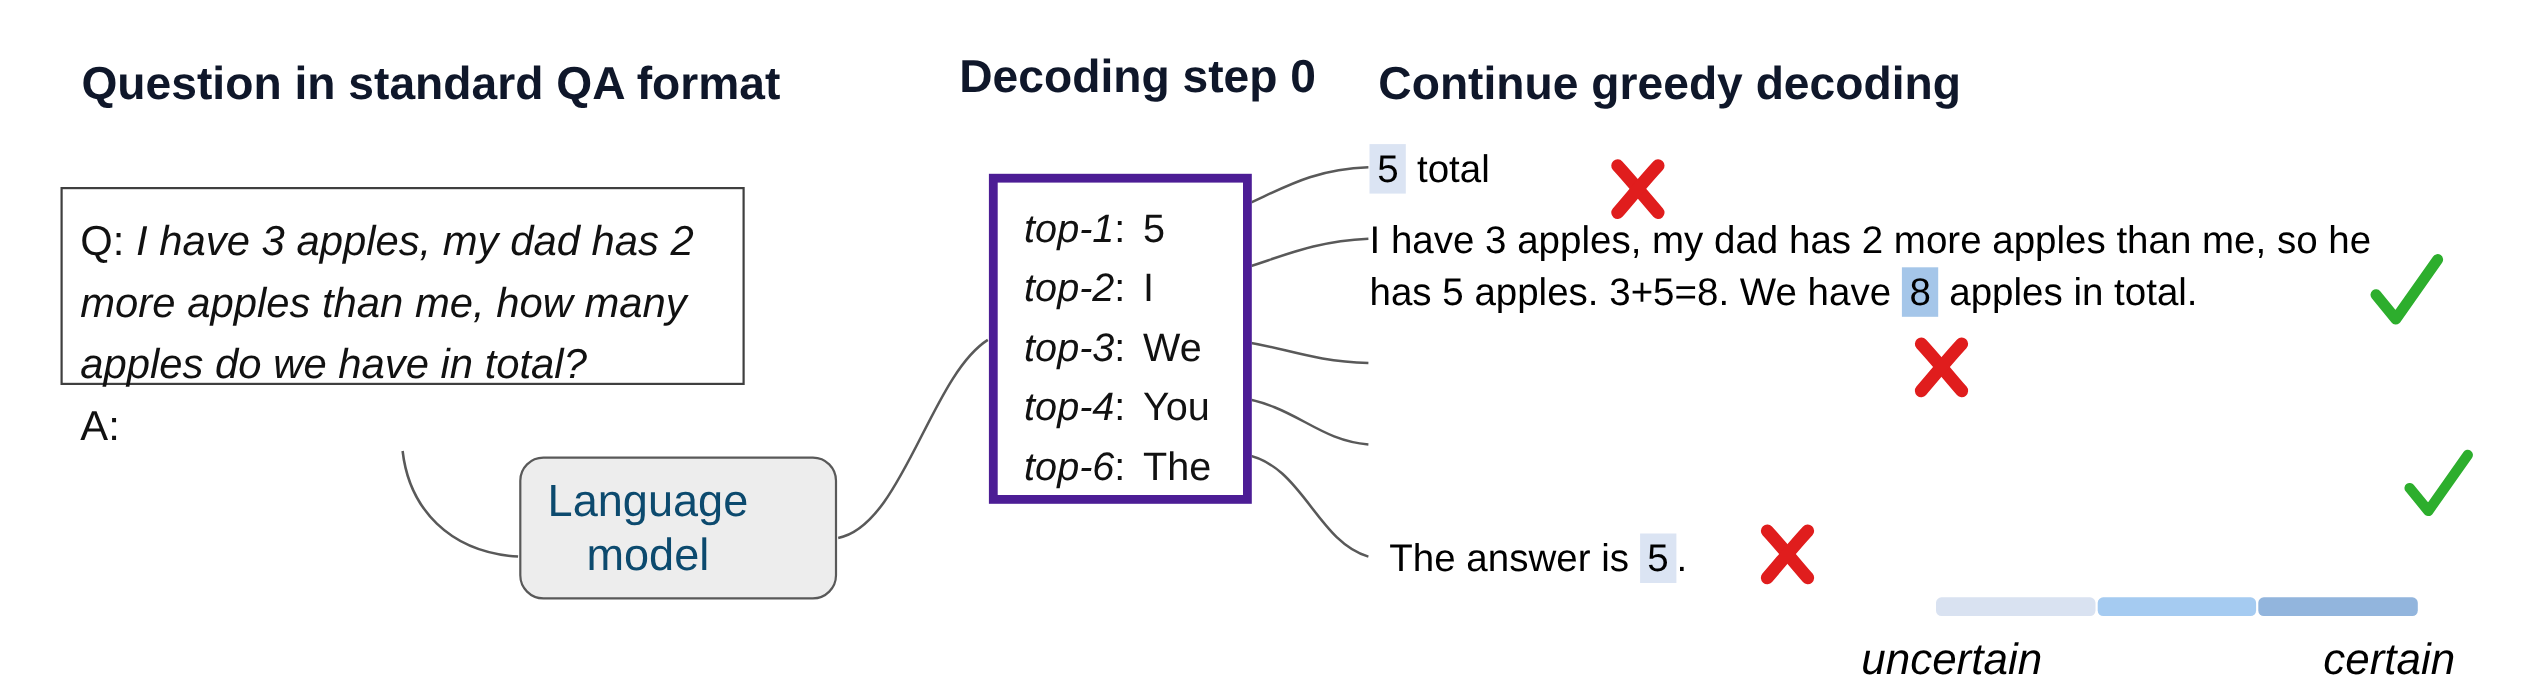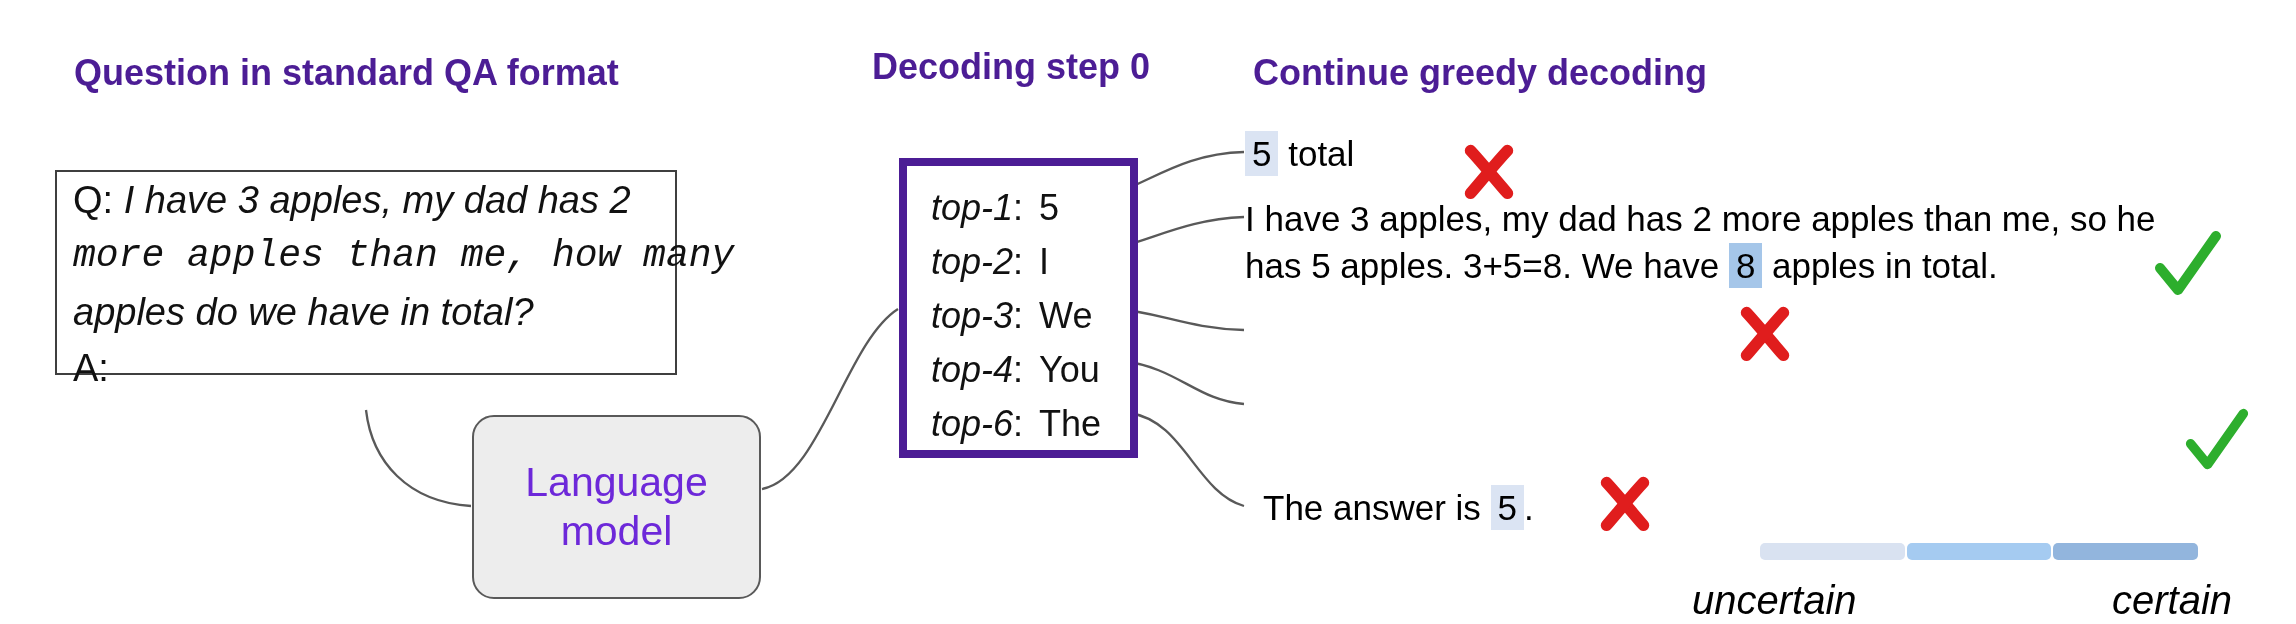--- a/index.html
+++ b/index.html
@@ -1,36 +1,36 @@
 <!DOCTYPE html>
 <html style="--highlight-light: #dbe4f3; --highlight-medium: #a5c6e9; --legend-1: #d9e2f1; --legend-2: #a5cbf1; --legend-3: #92b5dd; --cross-red: #e01d1d; --check-green: #2dae2d; --node-fill: #ededed; --line-gray: #595959;"><head>
 <meta charset="utf-8">
 <style>
   html,body{margin:0;padding:0;background:#fff;}
   #canvas{
     position:relative;width:2296px;height:624px;background:#ffffff;
     font-family:"Liberation Sans", sans-serif;color:#111;overflow:hidden;
   }
   .abs{position:absolute;}
-  .heading{font-weight:bold;font-size:36px;color:#4c1d95;white-space:nowrap;}
+  .heading{font-weight:bold;font-size:42px;color:#0f172a;white-space:nowrap;}
 
   
   #qa-box{
-    left:55px;top:170px;width:622px;height:205px;box-sizing:border-box;
-    border:2px solid #3f3f3f;background:#fff;padding:0 16px;
+    left:55px;top:170px;width:622px;height:180px;box-sizing:border-box;
+    border:2px solid #3f3f3f;background:#fff;padding:20px 16px;
     font-size:38px;line-height:56px;white-space:nowrap;
   }
   .qa-line .it{font-style:italic;}
 
   
   #lm-node{
-    left:472px;top:415px;width:289px;height:184px;box-sizing:border-box;
+    left:472px;top:415px;width:289px;height:130px;box-sizing:border-box;
     background:var(--node-fill,#ededed);border:2px solid #595959;border-radius:22px;
-    display:flex;align-items:center;justify-content:center;text-align:center;
-    font-size:41px;line-height:49px;color:#6d28d9;
+    display:flex;align-items:center;justify-content:flex-start;text-align:center;
+    font-size:41px;line-height:49px;color:#0c4a6e;
   }
   #lm-node .lm-label{width:230px;}
 
   
   #decode-box{
     left:899px;top:158px;width:239px;height:300px;box-sizing:border-box;
     border:8px solid #4c1d95;background:#fff;padding:15px 0 0 24px;
   }
   .cand-row{height:54px;line-height:54px;font-size:36px;white-space:nowrap;}
   .cand-rank{font-style:italic;}
@@ -72,21 +72,21 @@
     <path d="M 1082,253 C 1140,250 1172,220 1244,217"></path>
     <path d="M 1104,307 C 1162,312 1184,328 1244,330"></path>
     <path d="M 1123,361 C 1178,368 1196,400 1244,404"></path>
     <path d="M 1130,413 C 1184,421 1196,492 1244,506"></path>
   </svg>
 
   <div class="abs heading" style="left:74px;top:52px;">Question in standard QA format</div>
 
   <div id="qa-box" class="abs">
     <div class="qa-line"><span>Q: </span><span class="it">I have 3 apples, my dad has 2</span></div>
-    <div class="qa-line it" style="font-style:italic;font-family:Liberation Mono, monospace;">more apples than me, how many</div>
+    <div class="qa-line it" style="font-style:italic;">more apples than me, how many</div>
     <div class="qa-line it" style="font-style:italic;">apples do we have in total?</div>
     <div class="qa-line">A:</div>
   </div>
 
   <div id="lm-node" class="abs">
     <div class="lm-label">Language model</div>
   </div>
 
   <div class="abs heading" style="left:872px;top:46px;">Decoding step 0</div>
 

